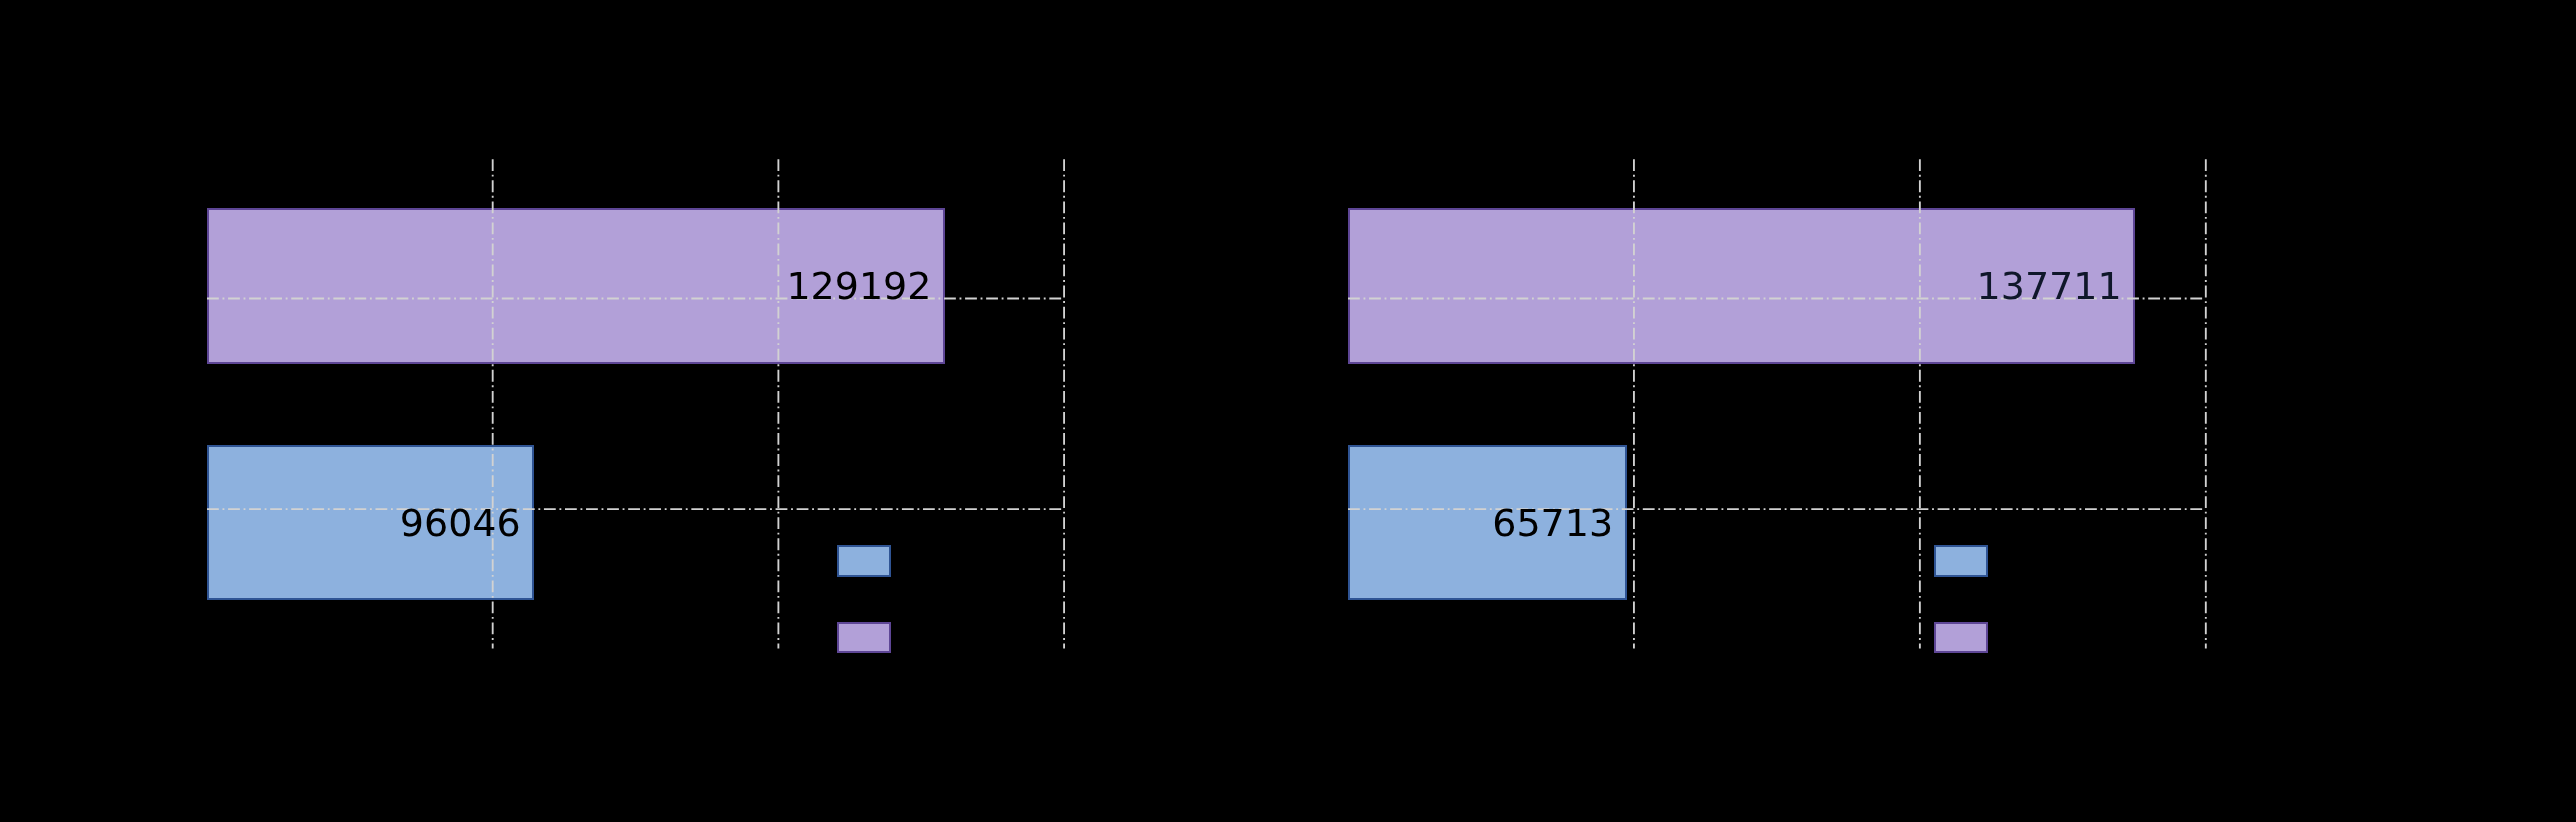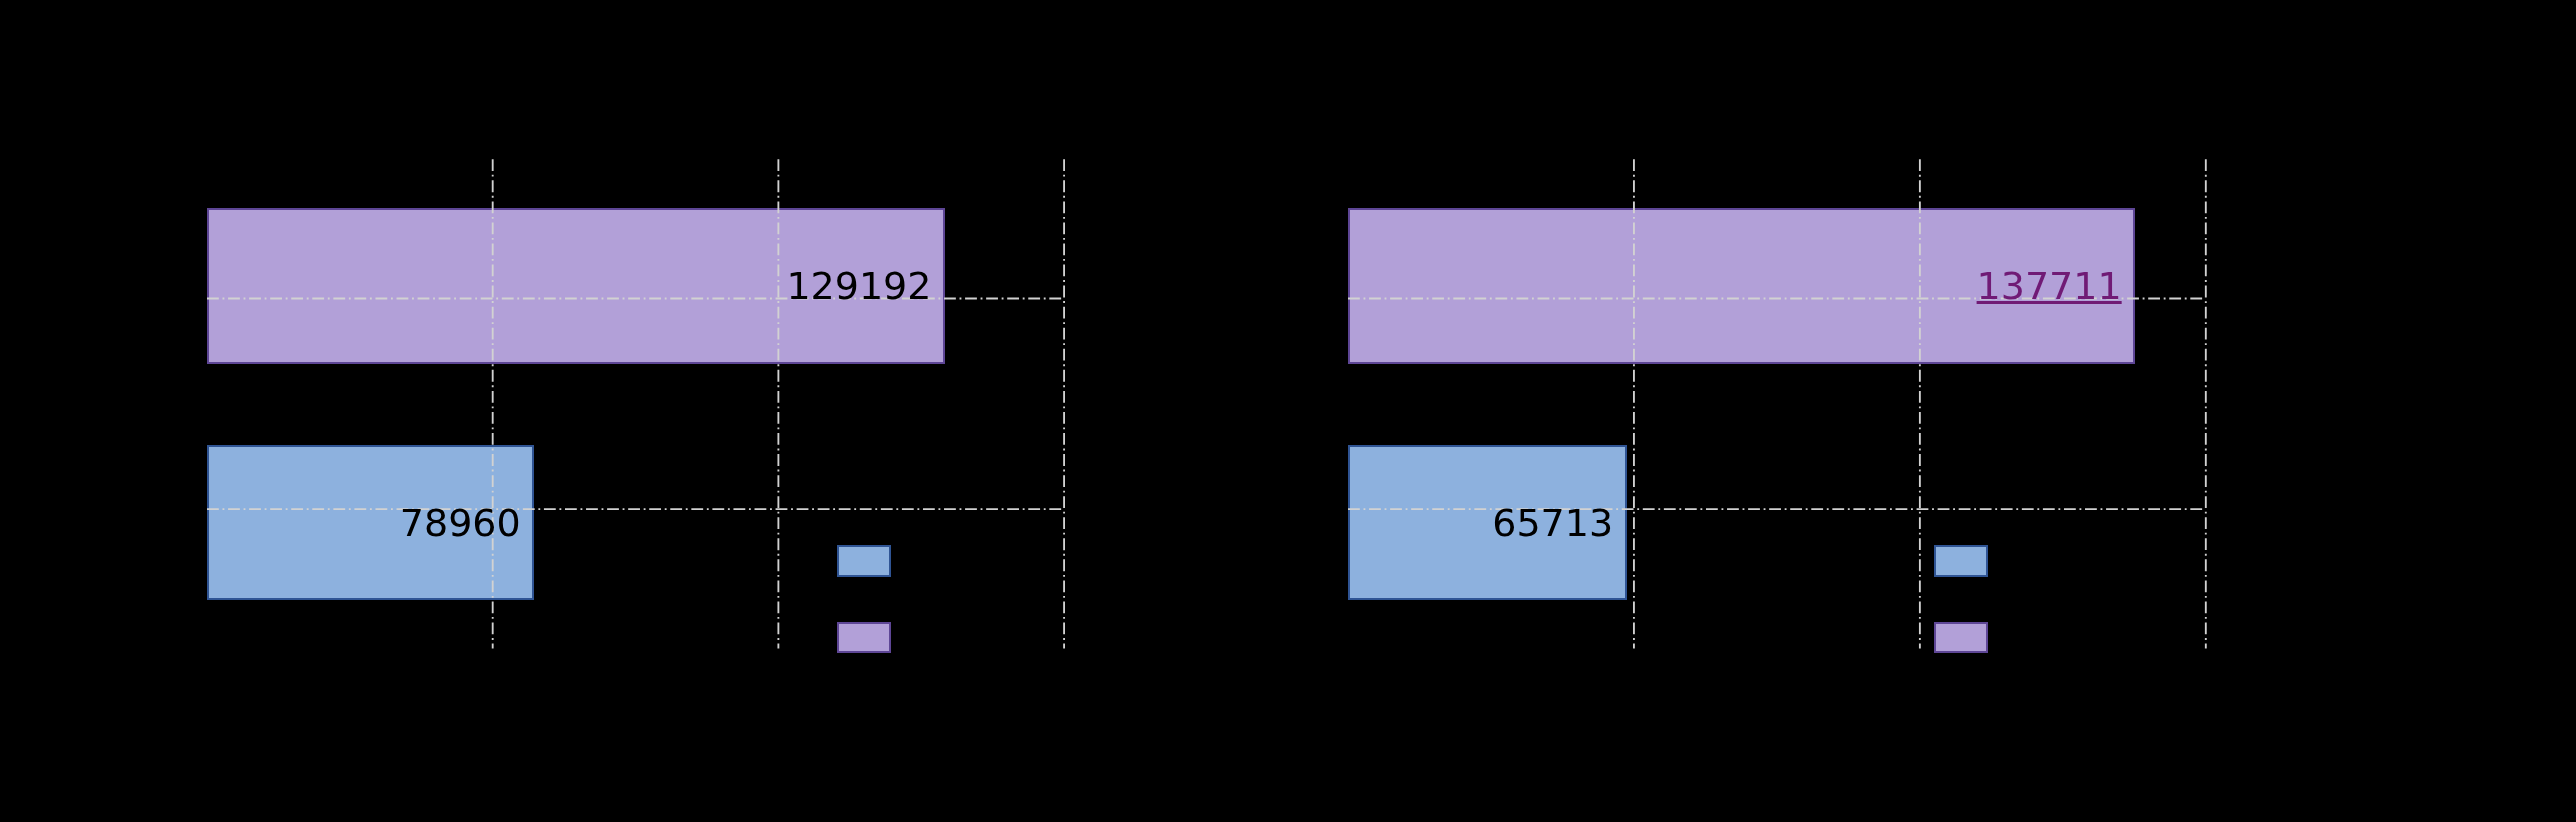--- a/index.html
+++ b/index.html
@@ -57,35 +57,35 @@
 </style>
 </head>
 <body>
 
 <div class="figure">
   <div class="chart-panel" style="left: 9.026%; top: 13.434%; width: 37.395%; height: 66.869%;">
       <div class="bar" style="top: 14.35%; height: 28.25%; width: 86.128%; background: rgb(178, 160, 216); border-color: rgb(94, 70, 150);">
         <span class="bar-label" style="color: rgb(0, 0, 0);">129192</span>
       </div>
       <div class="bar" style="top: 57.4%; height: 28.25%; width: 38.202%; background: rgb(141, 177, 222); border-color: rgb(47, 84, 148);">
-        <span class="bar-label" style="color: rgb(0, 0, 0);">78960</span>
+        <span class="bar-label" style="color: rgb(0, 0, 0);">96046</span>
       </div>
       <svg class="grid" viewBox="0 0 1159.98 662" width="963" height="550">
         <line x1="33.33333333333333%" x2="33.33333333333333%" y1="0%" y2="100%" stroke="#d2d2d2"></line>
         <line x1="66.66666666666666%" x2="66.66666666666666%" y1="0%" y2="100%" stroke="#d2d2d2"></line>
         <line x1="100%" x2="100%" y1="0%" y2="100%" stroke="#d2d2d2"></line>
         <line x1="0%" x2="100%" y1="28.47%" y2="28.47%" stroke="#d2d2d2"></line>
         <line x1="0%" x2="100%" y1="71.53%" y2="71.53%" stroke="#d2d2d2"></line>
       </svg>
       <div class="legend-swatch" style="left: 73.53%; top: 75.68%; width: 6.29%; height: 5.74%; background: rgb(141, 177, 222); border-color: rgb(47, 84, 148);"></div>
       <div class="legend-swatch" style="left: 73.53%; top: 89.58%; width: 6.29%; height: 5.74%; background: rgb(178, 160, 216); border-color: rgb(94, 70, 150);"></div>
     </div>
   <div class="chart-panel" style="left: 58.801%; top: 13.434%; width: 37.427%; height: 66.869%;">
       <div class="bar" style="top: 14.35%; height: 28.25%; width: 91.8073%; background: rgb(178, 160, 216); border-color: rgb(94, 70, 150);">
-        <span class="bar-label" style="color: #701a75; text-decoration: underline;">137711</span>
+        <span class="bar-label" style="color: #0f172a;">137711</span>
       </div>
       <div class="bar" style="top: 57.4%; height: 28.25%; width: 32.5227%; background: rgb(141, 177, 222); border-color: rgb(47, 84, 148);">
         <span class="bar-label" style="color: rgb(0, 0, 0);">65713</span>
       </div>
       <svg class="grid" viewBox="0 0 1160.98 662" width="964" height="550">
         <line x1="33.33333333333333%" x2="33.33333333333333%" y1="0%" y2="100%" stroke="#d2d2d2"></line>
         <line x1="66.66666666666666%" x2="66.66666666666666%" y1="0%" y2="100%" stroke="#d2d2d2"></line>
         <line x1="100%" x2="100%" y1="0%" y2="100%" stroke="#d2d2d2"></line>
         <line x1="0%" x2="100%" y1="28.47%" y2="28.47%" stroke="#d2d2d2"></line>
         <line x1="0%" x2="100%" y1="71.53%" y2="71.53%" stroke="#d2d2d2"></line>

